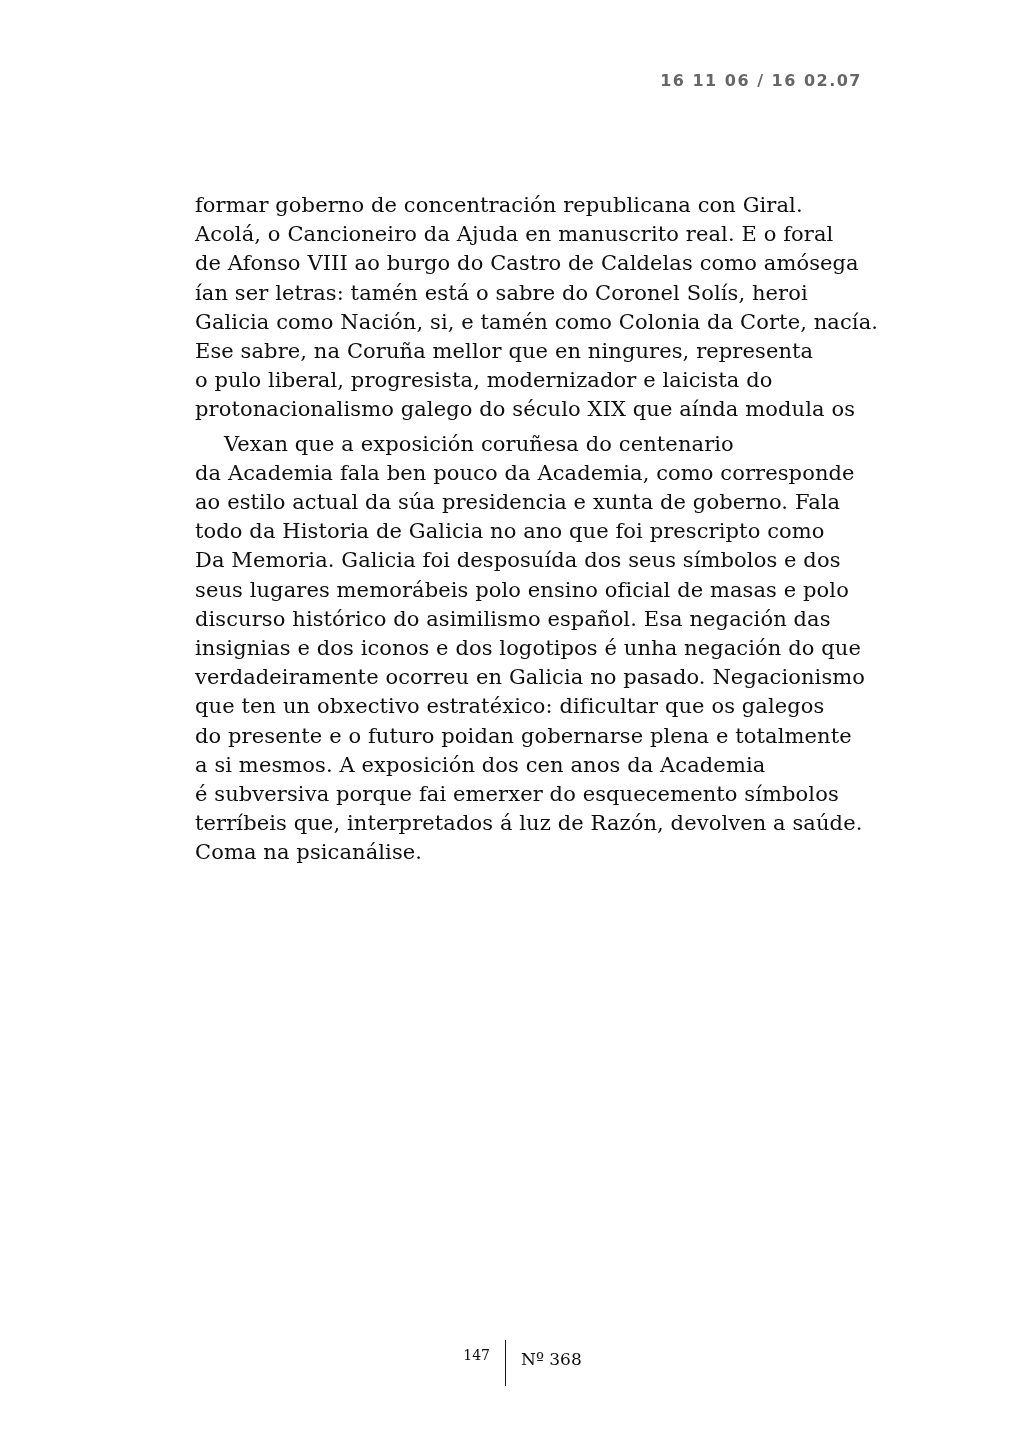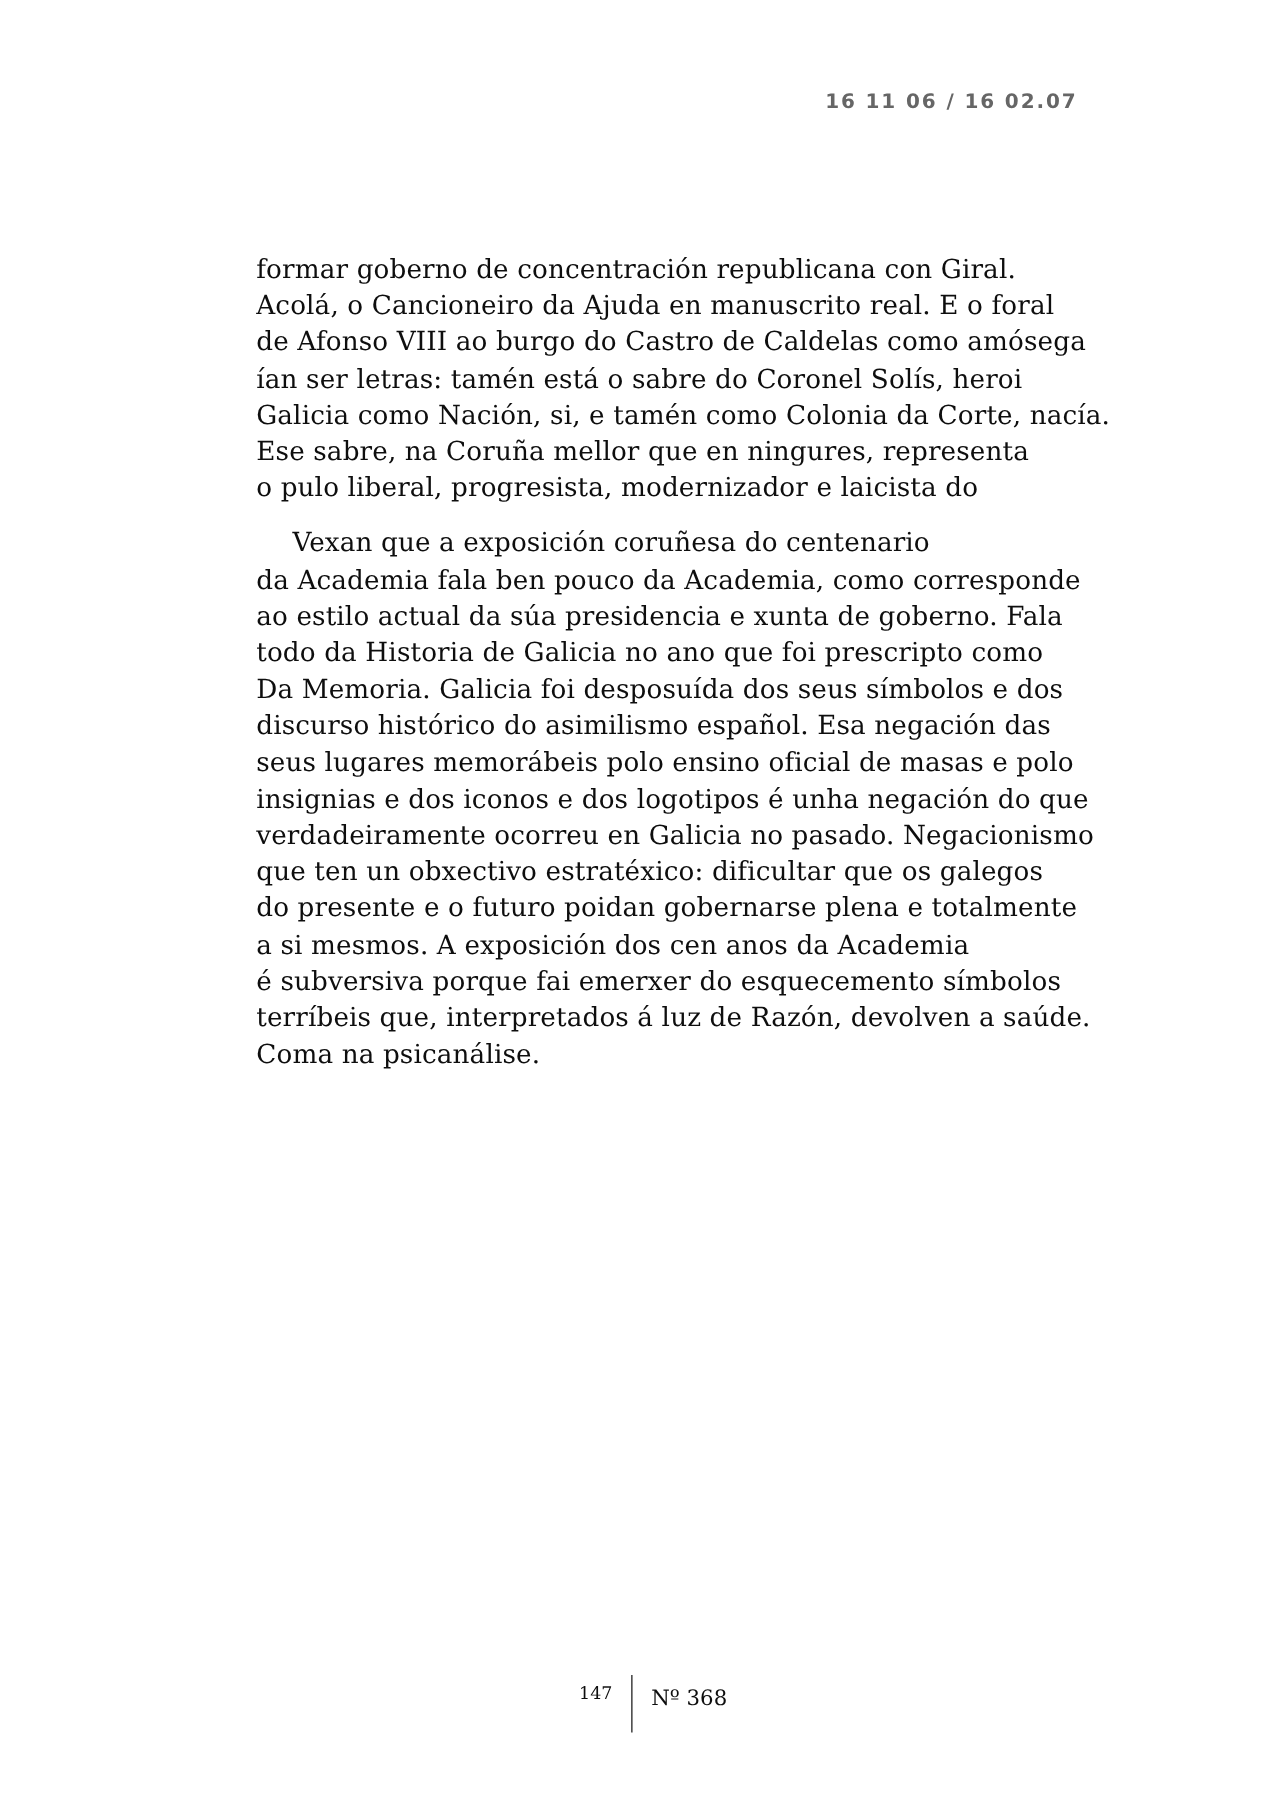--- a/index.html
+++ b/index.html
@@ -29,21 +29,21 @@
     color: var(--faded, #565656);
     opacity: 0.9;
     white-space: nowrap;
   }
   .text-block {
     position: absolute;
     left: 190px;
     top: 186px;
     width: 700px;
   }
-  .paragraph { margin: 15px; }
+  .paragraph { margin: 5px; }
   .line {
     font-size: 21px;
     line-height: 29.2px;
     color: var(--text, #0e0e0e);
     white-space: nowrap;
     letter-spacing: 0.1px;
   }
   .paragraph.p2 .line:first-child { padding-left: 29px; }
   .citation {
     margin-top: 24px;
@@ -96,29 +96,30 @@
 
   <div class="text-block">
     <div class="paragraph p1">
         <div class="line">formar goberno de concentración republicana con Giral.</div>
         <div class="line">Acolá, o Cancioneiro da Ajuda en manuscrito real. E o foral</div>
         <div class="line">de Afonso VIII ao burgo do Castro de Caldelas como amósega</div>
         <div class="line">ían ser letras: tamén está o sabre do Coronel Solís, heroi</div>
         <div class="line">Galicia como Nación, si, e tamén como Colonia da Corte, nacía.</div>
         <div class="line">Ese sabre, na Coruña mellor que en ningures, representa</div>
         <div class="line">o pulo liberal, progresista, modernizador e laicista do</div>
+        <div class="line">protonacionalismo galego do século XIX que aínda modula os</div>
       </div>
     <div class="paragraph p2">
         <div class="line">Vexan que a exposición coruñesa do centenario</div>
         <div class="line">da Academia fala ben pouco da Academia, como corresponde</div>
         <div class="line">ao estilo actual da súa presidencia e xunta de goberno. Fala</div>
         <div class="line">todo da Historia de Galicia no ano que foi prescripto como</div>
         <div class="line">Da Memoria. Galicia foi desposuída dos seus símbolos e dos</div>
+        <div class="line">seus lugares memorábeis polo ensino oficial de masas e polo</div>
         <div class="line">discurso histórico do asimilismo español. Esa negación das</div>
-        <div class="line">seus lugares memorábeis polo ensino oficial de masas e polo</div>
         <div class="line">insignias e dos iconos e dos logotipos é unha negación do que</div>
         <div class="line">verdadeiramente ocorreu en Galicia no pasado. Negacionismo</div>
         <div class="line">que ten un obxectivo estratéxico: dificultar que os galegos</div>
         <div class="line">do presente e o futuro poidan gobernarse plena e totalmente</div>
         <div class="line">a si mesmos. A exposición dos cen anos da Academia</div>
         <div class="line">é subversiva porque fai emerxer do esquecemento símbolos</div>
         <div class="line">terríbeis que, interpretados á luz de Razón, devolven a saúde.</div>
         <div class="line">Coma na psicanálise.</div>
       </div>
   </div>

